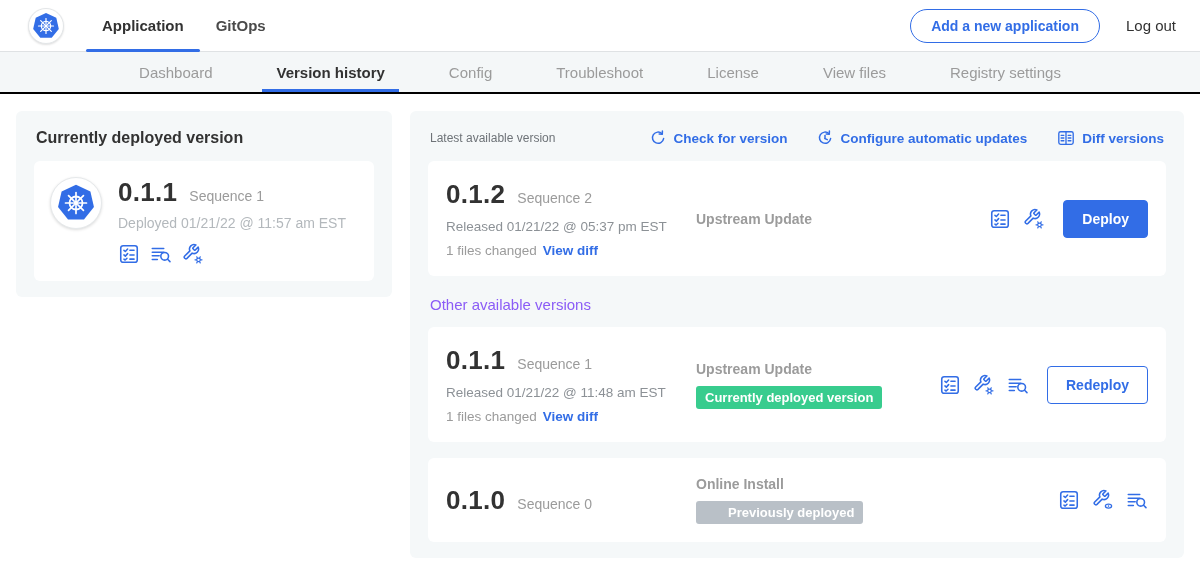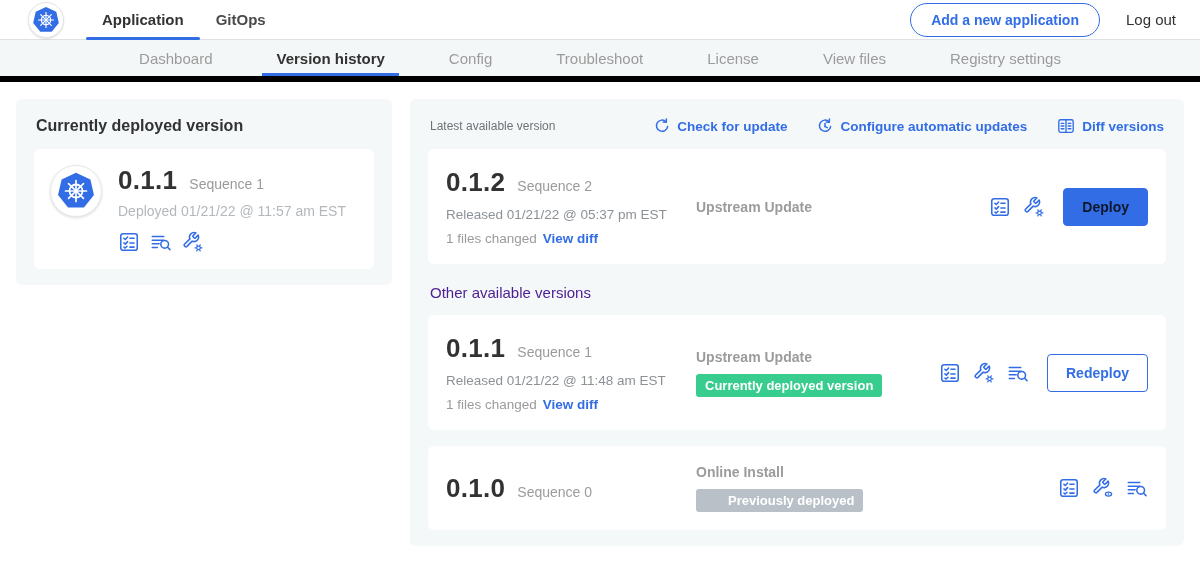--- a/index.html
+++ b/index.html
@@ -1,31 +1,31 @@
 <!DOCTYPE html>
 <html><head>
 <meta charset="utf-8">
 <style>
   * { margin:0; padding:0; box-sizing:border-box; }
   html,body { width:1200px; height:564px; overflow:hidden; }
   body { font-family:"Liberation Sans","DejaVu Sans",sans-serif; background:#ffffff; color:#323232; }
 
   
-  .header { height:40px; display:flex; align-items:center; padding:0 24px 0 28px; background:#fff; border-bottom:1px solid #dfe2e4; }
+  .header { height:52px; display:flex; align-items:center; padding:0 24px 0 28px; background:#fff; border-bottom:1px solid #dfe2e4; }
   .logo-badge { width:36px; height:36px; border-radius:50%; background:#fff; border:1px solid #e3e6e8; box-shadow:0 1px 2px rgba(0,0,0,.12); display:flex; align-items:center; justify-content:center; }
   .header-tabs { display:flex; height:100%; margin-left:22px; }
   .header-tab { position:relative; height:100%; display:flex; align-items:center; padding:0 16px; font-size:15px; font-weight:700; color:#323232; cursor:pointer; }
   .header-tab.inactive { font-weight:600; color:#4a4a4a; }
   .header-tab.active::after { content:""; position:absolute; left:0; right:0; bottom:-1px; height:3px; background:#326de6; border-radius:2px; }
   .header-right { margin-left:auto; display:flex; align-items:center; gap:26px;justify-content:flex-end; }
   .add-app-btn { border:1px solid #326de6; color:#326de6; background:#fff; font-weight:700; font-size:14px; padding:8px 20px; border-radius:19px; cursor:pointer; font-family:inherit; }
   .logout { font-size:15px; color:#323232; cursor:pointer; }
 
   
-  .subnav { height:42px; background:#f4f7f8; border-bottom:6px solid #000000; display:flex; justify-content:center; }
+  .subnav { height:42px; background:#f4f7f8; border-bottom:2px solid #000000; display:flex; justify-content:center; }
   .subnav-tab { position:relative; display:flex; align-items:center; padding:0 6px; margin:0 26px; font-size:15px; color:#9b9b9b; cursor:pointer; }
   .subnav-tab.active { color:#323232; font-weight:700; }
   .subnav-tab.active::after { content:""; position:absolute; left:-8px; right:-8px; bottom:0; height:3px; background:#326de6; }
 
   
   .main { display:flex; align-items:flex-start; gap:18px; padding:17px 16px; }
   .panel { background:#f5f8f9; border-radius:6px; padding:16px 18px; }
   .deployed-panel { width:376px; flex:none; }
   .versions-panel { flex:1; }
 
@@ -53,24 +53,24 @@
   .version-card { display:grid; grid-template-columns:250px 1fr auto; align-items:center; padding:18px; }
   .vc-released { font-size:13.5px; color:#8c9196; margin-top:9px; }
   .vc-files { font-size:13.5px; color:#9b9b9b; margin-top:9px; }
   .view-diff { color:#326de6; font-weight:700; margin-left:6px; cursor:pointer; }
   .vc-source { font-size:14px; font-weight:700; color:#9b9b9b; }
   .badge { display:inline-block; margin-top:9px; padding:4px 9px; border-radius:3px; font-size:13px; font-weight:700; color:#fff; }
   .badge.green { background:#38cc8e; }
   .badge.gray { background:#b9c0c7;padding-left:32px; }
   .vc-right { display:flex; align-items:center; gap:12px; justify-self:end; }
   .btn { font-family:inherit; font-size:14px; font-weight:700; border-radius:4px; padding:10px 18px; cursor:pointer; margin-left:6px; }
-  .btn.primary { background:#326de6; border:1px solid #326de6; color:#0f172a; }
+  .btn.primary { background:#326de6; border:1px solid #326de6; color:#ffffff; }
   .btn.secondary { background:#fff; border:1px solid #326de6; color:#326de6; }
 
-  .other-title { font-size:15px; color:#4c1d95; margin:20px 2px 14px 2px; }
+  .other-title { font-size:15px; color:#8b5cf6; margin:20px 2px 14px 2px; }
   .card-gap { margin-top:16px; }
 </style>
 </head>
 <body>
 
 <div class="header">
   <div class="logo-badge">
     <svg width="30" height="30" viewBox="0 0 40 40">
       <polygon points="20,2.5 33.7,9.1 37.1,23.9 27.6,35.8 12.4,35.8 2.9,23.9 6.3,9.1" fill="#326de6"></polygon>
       <g stroke="#fff" stroke-width="1.6" stroke-linecap="round">
@@ -196,21 +196,21 @@
 
   <div class="panel versions-panel">
     <div class="vp-header">
       <div class="vp-title">Latest available version</div>
       <div class="vp-actions">
         <div class="vp-action">
           <svg viewBox="0 0 16 16">
               <path d="M13.6 8.6 A5.6 5.6 0 1 1 12 3.7"></path>
               <polyline points="12.4,1.1 12.3,4.2 9.2,4"></polyline>
             </svg>
-          <span>Check for update</span>
+          <span>Check for version</span>
         </div>
         <div class="vp-action">
           <svg viewBox="0 0 16 16">
               <path d="M13.6 8.6 A5.6 5.6 0 1 1 12 3.7"></path>
               <polyline points="12.4,1.1 12.3,4.2 9.2,4"></polyline>
               <line x1="8" y1="5.5" x2="8" y2="8.6"></line>
               <line x1="8" y1="8.6" x2="10.3" y2="9.6"></line>
             </svg>
           <span>Configure automatic updates</span>
         </div>

